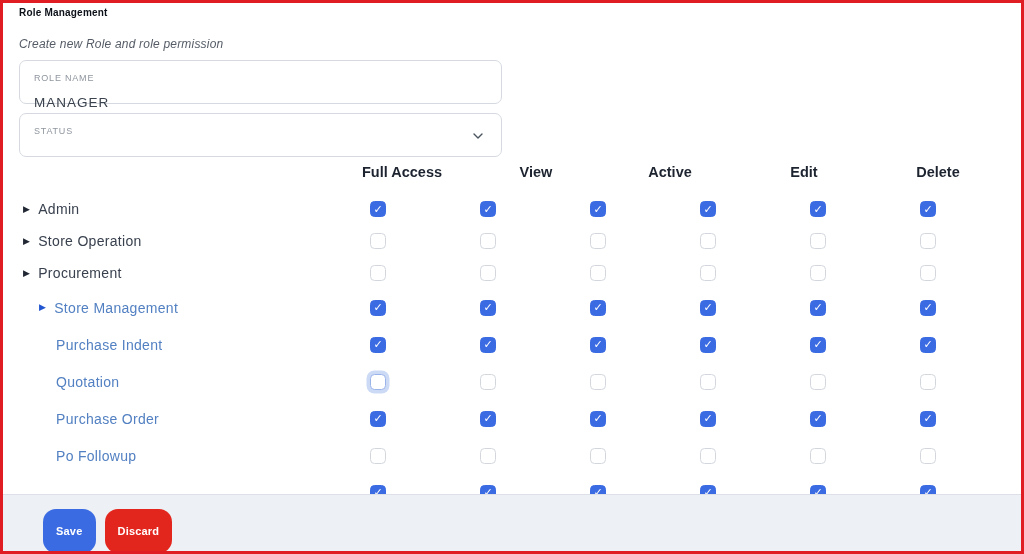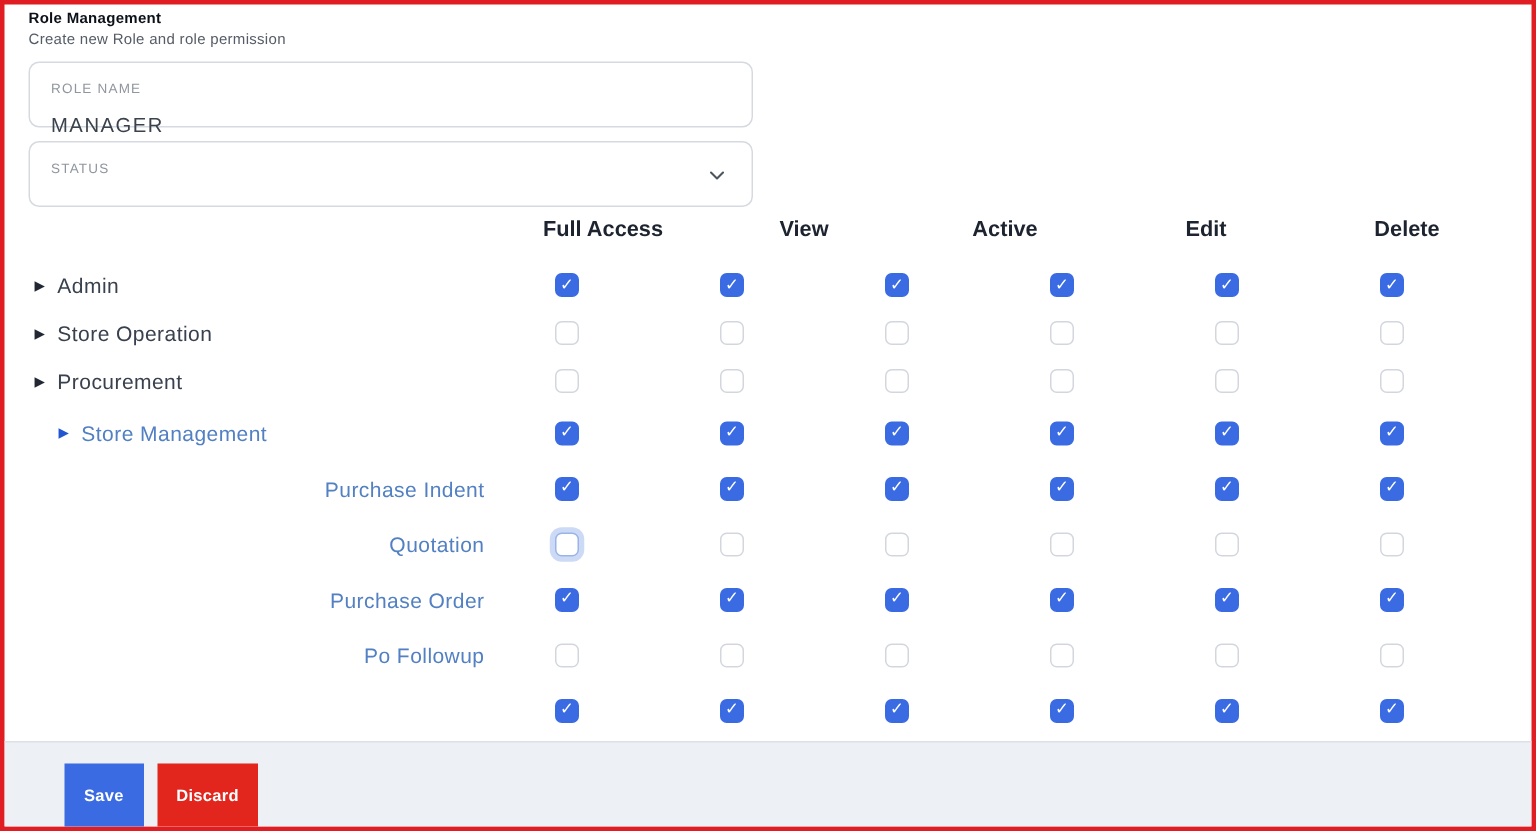--- a/index.html
+++ b/index.html
@@ -7,21 +7,21 @@
   body {
     font-family:"Liberation Sans","DejaVu Sans",sans-serif;
     background:#ffffff;
     border:3px solid #e01d22;
     position:relative;
     overflow:hidden;
   }
   
   .hdr { margin:4px 0 0 16px; }
   .hdr h1 { font-size:10px; font-weight:700; color:#0c1018; letter-spacing:.2px; }
-  .hdr .sub { margin-top:3px; font-size:10px; color:#555c66; letter-spacing:.2px; }
+  .hdr .sub { margin-top:19px; font-size:12px; color:#555c66; letter-spacing:.2px;font-style:italic; }
   
   .field {
     width:483px; height:44px; margin:9px 0 0 16px;
     border:1px solid #d6dae0; border-radius:7px;
     padding:12px 14px 0 14px; position:relative; background:#fff;
   }
   .field .flabel { font-size:9px; color:#8f969f; letter-spacing:.8px; }
   .field .fval { font-size:13.5px; color:#3a424d; letter-spacing:1px; margin-top:12px; }
   .chev { position:absolute; right:16px; top:15px; width:14px; height:14px; }
   
@@ -33,42 +33,42 @@
   .pgrid-head { height:30px;gap:24px; }
   .pgrid-head .col {
     text-align:center; font-size:14.5px; font-weight:700; color:#1d2430;
   }
   .prows { margin-top:6px; }
   .prow { height:32px; }
   .prow.sub { height:37px; }
   .plabel { display:flex; align-items:center; font-size:14px; color:#39414e; letter-spacing:.3px; }
   .plabel.lvl0 { padding-left:20px; }
   .plabel.lvl1 { padding-left:36px; }
-  .plabel.lvl2 { padding-left:53px;justify-content:flex-end; }
+  .plabel.lvl2 { padding-left:53px; }
   .plabel.link { color:#5280c2; }
   .caret { font-size:9px; margin-right:8px; color:#212833; line-height:1; }
   .plabel.link .caret { color:#2256d0; }
   .cell { display:flex; justify-content:center; align-items:center; }
   .cb {
     width:16px; height:16px; background:#fff;
     border:1.5px solid #d3d7dd; border-radius:4.5px;
     display:flex; align-items:center; justify-content:center;
     cursor:pointer;
   }
   .cb.checked { background:#3a6be2; border-color:#3a6be2; }
   .cb.checked::after { content:"\2713"; color:#fff; font-size:11px; font-weight:700; line-height:1; }
   .cb.focused { border-color:#9ab4ea; box-shadow:0 0 0 3.5px #ccdaf6; }
   
   .footer {
     position:absolute; left:0; right:0; bottom:0; height:57px;
     background:#edf0f4; border-top:1px solid #dde1e7;
     display:flex; align-items:center; padding-left:40px; gap:9px; z-index:5;
   }
   .btn {
-    border:none; border-radius:0; color:#fff; font-weight:700;
+    border:none; border-radius:13px; color:#fff; font-weight:700;
     font-size:11px; padding:16px 13px; cursor:pointer;
     font-family:"Liberation Sans",sans-serif; letter-spacing:.2px;margin-top:16px;
   }
   .btn.save { background:#3a6be2; }
   .btn.discard { background:#e3261d; }
 </style>
 </head>
 <body>
 
 <div class="hdr">

